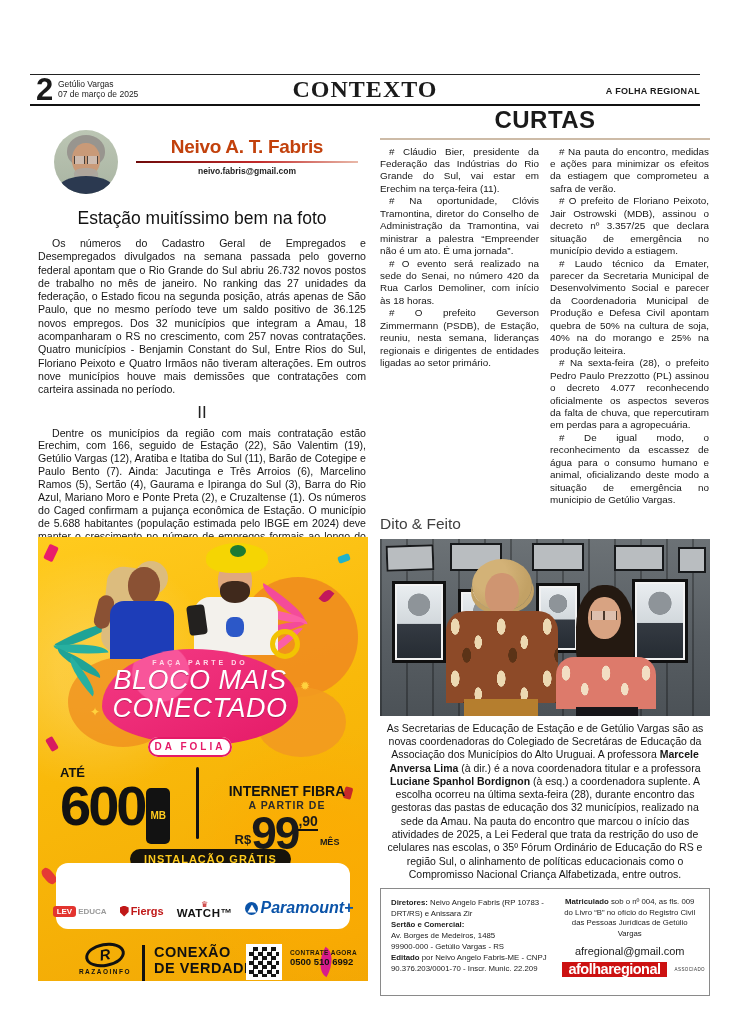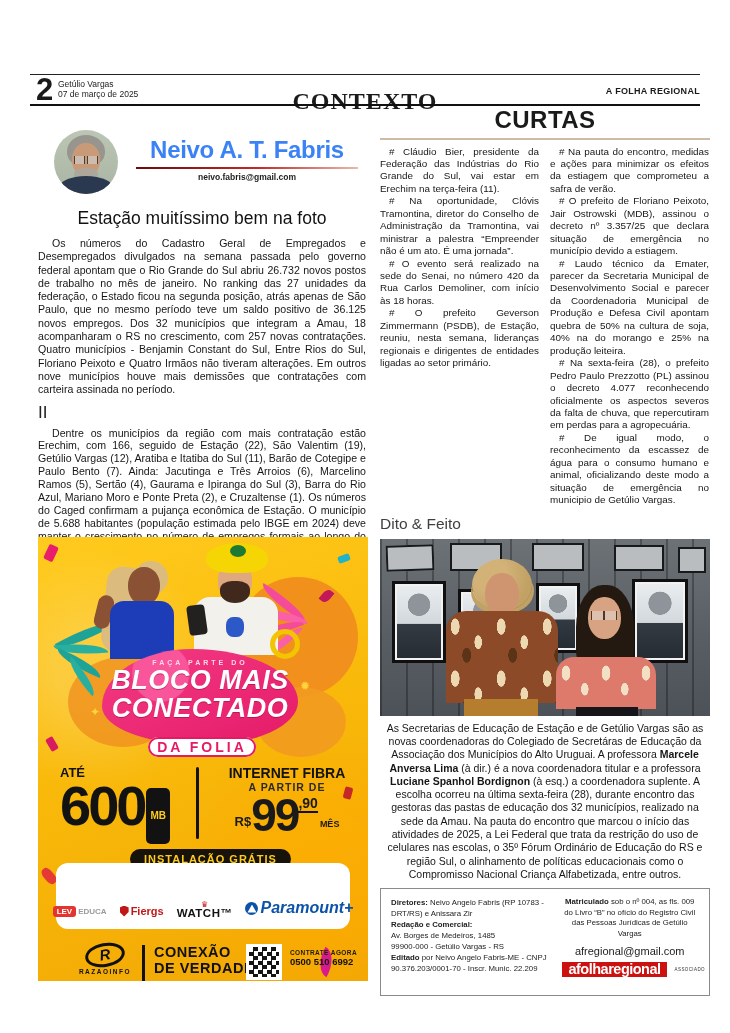--- a/index.html
+++ b/index.html
@@ -4,43 +4,43 @@
 <style>
   * { margin:0; padding:0; box-sizing:border-box; }
   html,body { background:#e9e9e9; }
   body { font-family:"Liberation Sans", sans-serif; color:#1a1a1a; }
   #page { position:relative; width:730px; height:1033px; background:#fff; margin:0 auto; overflow:hidden; }
 
   
   .hdr-rule-top { position:absolute; left:30px; top:74px; width:670px; height:1px; background:#222; }
   .pagenum { position:absolute; left:36px; top:76px; font-size:31px; font-weight:bold; line-height:28px; }
   .ed { position:absolute; left:58px; top:79px; font-size:8.5px; line-height:10px; color:#222; }
-  .section-title { position:absolute; left:0; right:0; top:88px; text-align:center;
+  .section-title { position:absolute; left:0; right:0; top:76px; text-align:center;
     font-family:"Liberation Serif", serif; font-weight:bold; font-size:24px; letter-spacing:1px; }
   .masthead { position:absolute; right:30px; top:86px; font-size:9px; font-weight:bold; letter-spacing:.3px; }
   .hdr-rule { position:absolute; left:30px; top:104px; width:670px; height:2px; background:#111; }
 
   
   .leftcol { position:absolute; left:38px; top:128px; width:328px; }
   .author-card { position:relative; height:76px; }
   .avatar { position:absolute; left:16px; top:2px; width:64px; height:64px; border-radius:50%;
     background:linear-gradient(180deg,#bcc6b4 0%,#a9b4a2 100%); overflow:hidden; }
   .av-hair { position:absolute; top:5px; left:13px; width:38px; height:32px; border-radius:50% 50% 45% 45%; background:#98958f; }
   .av-face { position:absolute; top:13px; left:18px; width:28px; height:33px; border-radius:48% 48% 46% 46%; background:#c99a78; }
   .av-glasses { position:absolute; top:26px; left:19px; width:26px; height:8px;
     background:linear-gradient(90deg, transparent 0 1px, rgba(40,40,40,.8) 1px 2px, rgba(210,215,220,.55) 2px 11px, rgba(40,40,40,.8) 11px 12px, transparent 12px 14px, rgba(40,40,40,.8) 14px 15px, rgba(210,215,220,.55) 15px 24px, rgba(40,40,40,.8) 24px 25px, transparent 25px); }
   .av-beard { position:absolute; top:38px; left:20px; width:24px; height:13px; border-radius:40%; background:#aba69e; opacity:.9; }
   .av-shirt { position:absolute; bottom:-8px; left:4px; width:56px; height:26px; border-radius:50% 50% 0 0; background:#2b3950; }
   .author-meta { position:absolute; left:96px; top:8px; width:226px; text-align:center; }
-  .author-name { font-size:24px; font-weight:bold; letter-spacing:-.3px; color:#3b82f6; }
+  .author-name { font-size:19px; font-weight:bold; letter-spacing:-.3px; color:#c2410c; }
   .author-rule { margin:3px 2px 3px 2px; height:2px; background:linear-gradient(90deg,#6e0a0a,#c22a2a 55%,#e9b9a9); }
   .author-email { font-size:8.5px; font-weight:bold; color:#222; }
   .headline { margin-top:4px; text-align:center; font-size:17.5px; color:#111; }
   .bodytext { margin-top:8px; font-size:10.6px; line-height:13.3px; text-align:justify; text-indent:14px; color:#161616; }
-  .sect-ii { margin:6px 0 4px 0; font-size:17px; color:#222; }
+  .sect-ii { margin:6px 0 4px 0; text-align:center; font-size:17px; color:#222; }
   .bodytext2 { font-size:10.6px; line-height:12.9px; text-align:justify; text-indent:14px; color:#161616; }
 
   
   .ad { position:absolute; left:38px; top:537px; width:330px; height:444px; overflow:hidden;
     background:
       radial-gradient(circle at 18% 30%, rgba(255,255,255,.18) 0 40px, transparent 120px),
       radial-gradient(circle at 85% 75%, rgba(255,170,0,.5) 0 60px, transparent 140px),
       linear-gradient(160deg,#ffcb1e 0%, #f9b90a 45%, #f2a704 100%); }
   .blob { position:absolute; border-radius:50%; }
   .confetti { position:absolute; border-radius:2px; }
@@ -59,34 +59,34 @@
   .m-beard { position:absolute; left:42px; top:38px; width:30px; height:22px; border-radius:40% 40% 50% 50%; background:#40291c; }
   .m-tee { position:absolute; left:16px; top:54px; width:84px; height:58px; border-radius:16px 16px 0 0; background:#f3f1ec; }
   .m-glasses { position:absolute; left:48px; top:74px; width:18px; height:20px; border-radius:40%; background:#2c58c8; }
   .m-phone { position:absolute; left:10px; top:62px; width:18px; height:30px; border-radius:4px; background:#23211f; transform:rotate(-8deg); }
   .m-tamb { position:absolute; left:92px; top:86px; width:30px; height:30px; border-radius:50%; border:5px solid #f2c402; background:transparent; }
   
   .bubble { position:absolute; left:64px; top:112px; width:196px; height:96px; text-align:center;
     background:radial-gradient(circle at 30% 25%, #f8559a 0 18%, transparent 19%), linear-gradient(155deg,#f43b85,#e51a67);
     border-radius:46% 54% 48% 52% / 60% 55% 45% 40%; padding-top:10px; }
   .bubble .kicker { font-size:7px; font-weight:bold; letter-spacing:3px; color:#ffd9e8; }
-  .bubble .big { font-size:27px; font-weight:700; font-style:italic; color:#fff; line-height:28px; letter-spacing:.5px;
+  .bubble .big { font-size:27px; font-weight:400; font-style:italic; color:#fff; line-height:28px; letter-spacing:.5px;
     text-shadow:0 1px 0 rgba(140,10,60,.5); }
   .bubble .star { position:absolute; color:#ffd23e; font-size:12px; }
-  .dafolia { position:absolute; left:110px; top:200px; width:108px; height:20px; background:#fff; border-radius:11px;
-    text-align:center; line-height:20px; font-size:14px; font-weight:900; letter-spacing:3px; color:#e51a67; box-shadow:0 0 0 2px #e51a67 inset; }
+  .dafolia { position:absolute; left:110px; top:200px; width:84px; height:20px; background:#fff; border-radius:11px;
+    text-align:center; line-height:20px; font-size:10px; font-weight:900; letter-spacing:3px; color:#e51a67; box-shadow:0 0 0 2px #e51a67 inset; }
   
   .offer { position:absolute; left:0; top:228px; width:330px; height:78px; }
   .offer-left { position:absolute; left:22px; top:0; width:130px; }
   .offer-ate { font-size:13px; font-weight:900; color:#121212; }
   .offer-600 { font-size:56px; font-weight:900; color:#121212; line-height:52px; letter-spacing:-3px; }
   .mb-badge { display:inline-block; background:#121212; color:#ffcb1e; font-size:10px; font-weight:900;
     padding:2px 4px; border-radius:5px; letter-spacing:0; transform:translateY(-6px); margin-left:2px; }
   .offer-div { position:absolute; left:158px; top:2px; width:3px; height:72px; background:#121212; border-radius:2px; }
-  .offer-right { position:absolute; left:176px; top:0; width:146px; text-align:center; }
+  .offer-right { position:absolute; left:176px; top:18px; width:146px; text-align:center; }
   .of-title { font-size:14px; font-weight:900; color:#121212; }
   .of-sub { font-size:10.5px; font-weight:bold; letter-spacing:1px; color:#2a2a2a; }
   .price { margin-top:2px; display:flex; align-items:flex-end; justify-content:center; }
   .pr-cur { font-size:13px; font-weight:900; margin-bottom:6px; }
   .pr-int { font-size:46px; font-weight:900; line-height:40px; letter-spacing:-2px; }
   .pr-cents { font-size:14px; font-weight:900; align-self:flex-start; border-bottom:2px solid #121212; }
   .pr-per { font-size:9px; font-weight:900; margin-bottom:6px; margin-left:2px; }
   
   .install { position:absolute; left:92px; top:312px; padding:4px 14px; background:#17130b; color:#ffcb1e;
     font-size:11px; font-weight:900; letter-spacing:1px; border-radius:12px; }
@@ -392,21 +392,21 @@
       </div>
     </div>
 
     <div class="df-caption">
       <span>As Secretarias de Educação de Estação e de Getúlio Vargas são as novas coordenadoras do Colegiado de Secretáras de Educação da Associação dos Municípios do Alto Uruguai. A professora </span><b>Marcele Anversa Lima</b><span> (à dir.) é a nova coordenadora titular e a professora </span><b>Luciane Spanhol Bordignon</b><span> (à esq.) a coordenadora suplente. A escolha ocorreu na última sexta-feira (28), durante encontro das gestoras das pastas de educação dos 32 municípios, realizado na sede da Amau. Na pauta do encontro que marcou o início das atividades de 2025, a Lei Federal que trata da restrição do uso de celulares nas escolas, o 35º Fórum Ordinário de Educação do RS e região Sul, o alinhamento de políticas educacionais como o Compromisso Nacional Criança Alfabetizada, entre outros.</span>
     </div>
 
     <div class="infobox">
       <div class="fb-left">
         <div><b>Diretores:</b><span> Neivo Angelo Fabris (RP 10783 - DRT/RS) e Anissara Zir</span></div>
-        <div><b>Redação e Comercial:</b></div>
+        <div><b>Sertão e Comercial:</b></div>
         <div>Av. Borges de Medeiros, 1485</div>
         <div>99900-000 - Getúlio Vargas - RS</div>
         <div><b>Editado</b><span> por Neivo Angelo Fabris-ME - CNPJ 90.376.203/0001-70 - Inscr. Munic. 22.209</span></div>
       </div>
       <div class="fb-right">
         <div><b>Matriculado</b><span> sob o nº 004, as fls. 009 do Livro “B” no ofício do Registro Civil das Pessoas Jurídicas de Getúlio Vargas</span></div>
         <div class="fb-email">afregional@gmail.com</div>
         <div class="fb-logorow">
           <span class="fb-logo">afolharegional</span>
           <span class="adjori-wrap">

